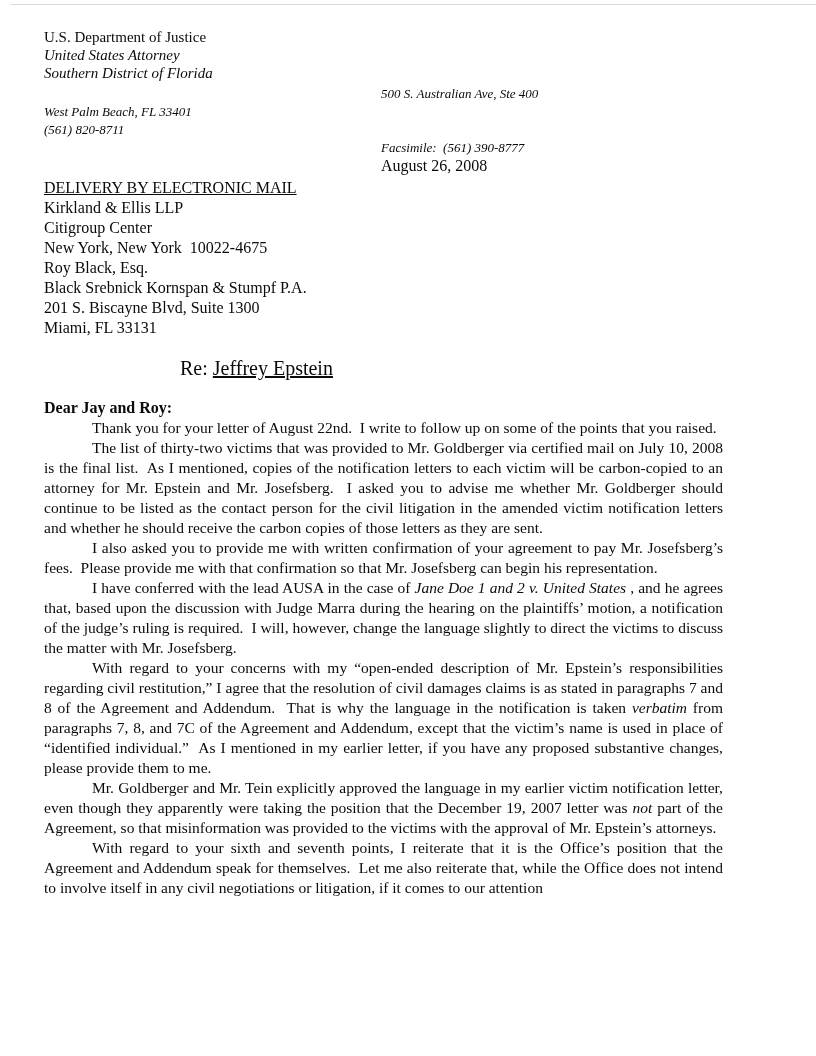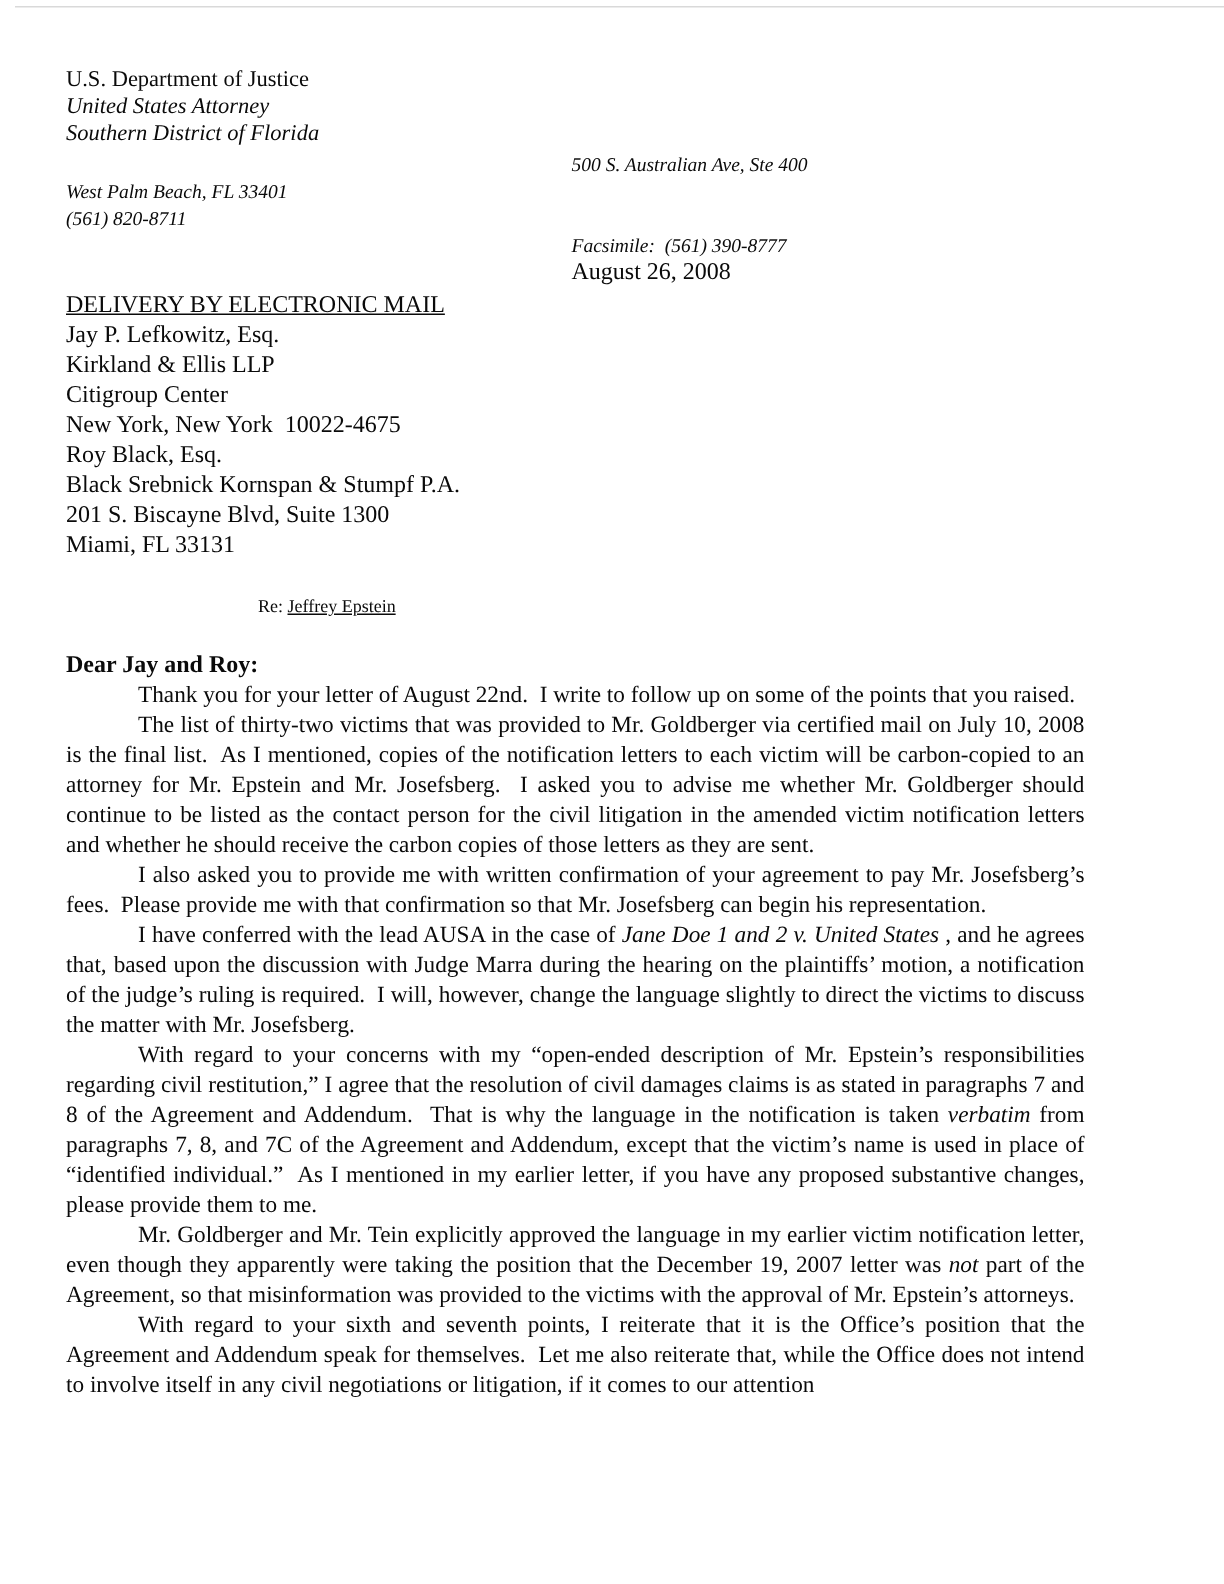--- a/index.html
+++ b/index.html
@@ -8,21 +8,21 @@
     background: #ffffff;
   }
   .page {
     position: relative;
     width: 816px;
     height: 1056px;
     background: #ffffff;
     color: #0a0a0a;
     font-family: "Liberation Serif", "DejaVu Serif", serif;
     box-sizing: border-box;
-    padding: 44px 93px 0 44px;
+    padding: 28px 93px 0 44px;
     overflow: hidden;
   }
   .scan-edge {
     position: absolute;
     top: 4px;
     left: 10px;
     right: 0;
     height: 1px;
     background: #d9d9d9;
   }
@@ -46,21 +46,21 @@
     font-family: Liberation Serif, serif;
   }
   
   .recipient-line {
     font-size: 16px;
     line-height: 20px;
     white-space: pre-wrap;
   }
   
   .re-line {
-    font-size: 12px;
+    font-size: 20px;
     line-height: 20px;
     margin-left: 116px;
     white-space: pre-wrap;
   }
   .re-subject { text-decoration: underline; }
   
   .salutation {
     font-size: 16px;
     line-height: 20px;
     font-weight: bold;
@@ -89,21 +89,20 @@
     <div class="lh-small lh-right lh-street">500 S. Australian Ave, Ste 400</div>
     <div class="lh-small">West Palm Beach, FL 33401</div>
     <div class="lh-small">(561) 820-8711</div>
     <div class="lh-small lh-right">Facsimile:  (561) 390-8777</div>
     <div class="lh-date lh-right">August 26, 2008</div>
   </div>
 
   <div class="delivery">DELIVERY BY ELECTRONIC MAIL</div>
 
   <div id="recipient-block">
-      <div class="recipient-line">Jay P. Lefkowitz, Esq.</div>
       <div class="recipient-line">Kirkland &amp; Ellis LLP</div>
       <div class="recipient-line">Citigroup Center</div>
       <div class="recipient-line">New York, New York  10022-4675</div>
       <div class="recipient-line">Roy Black, Esq.</div>
       <div class="recipient-line">Black Srebnick Kornspan &amp; Stumpf P.A.</div>
       <div class="recipient-line">201 S. Biscayne Blvd, Suite 1300</div>
       <div class="recipient-line">Miami, FL 33131</div>
     </div>
 
   <div class="re-line">

